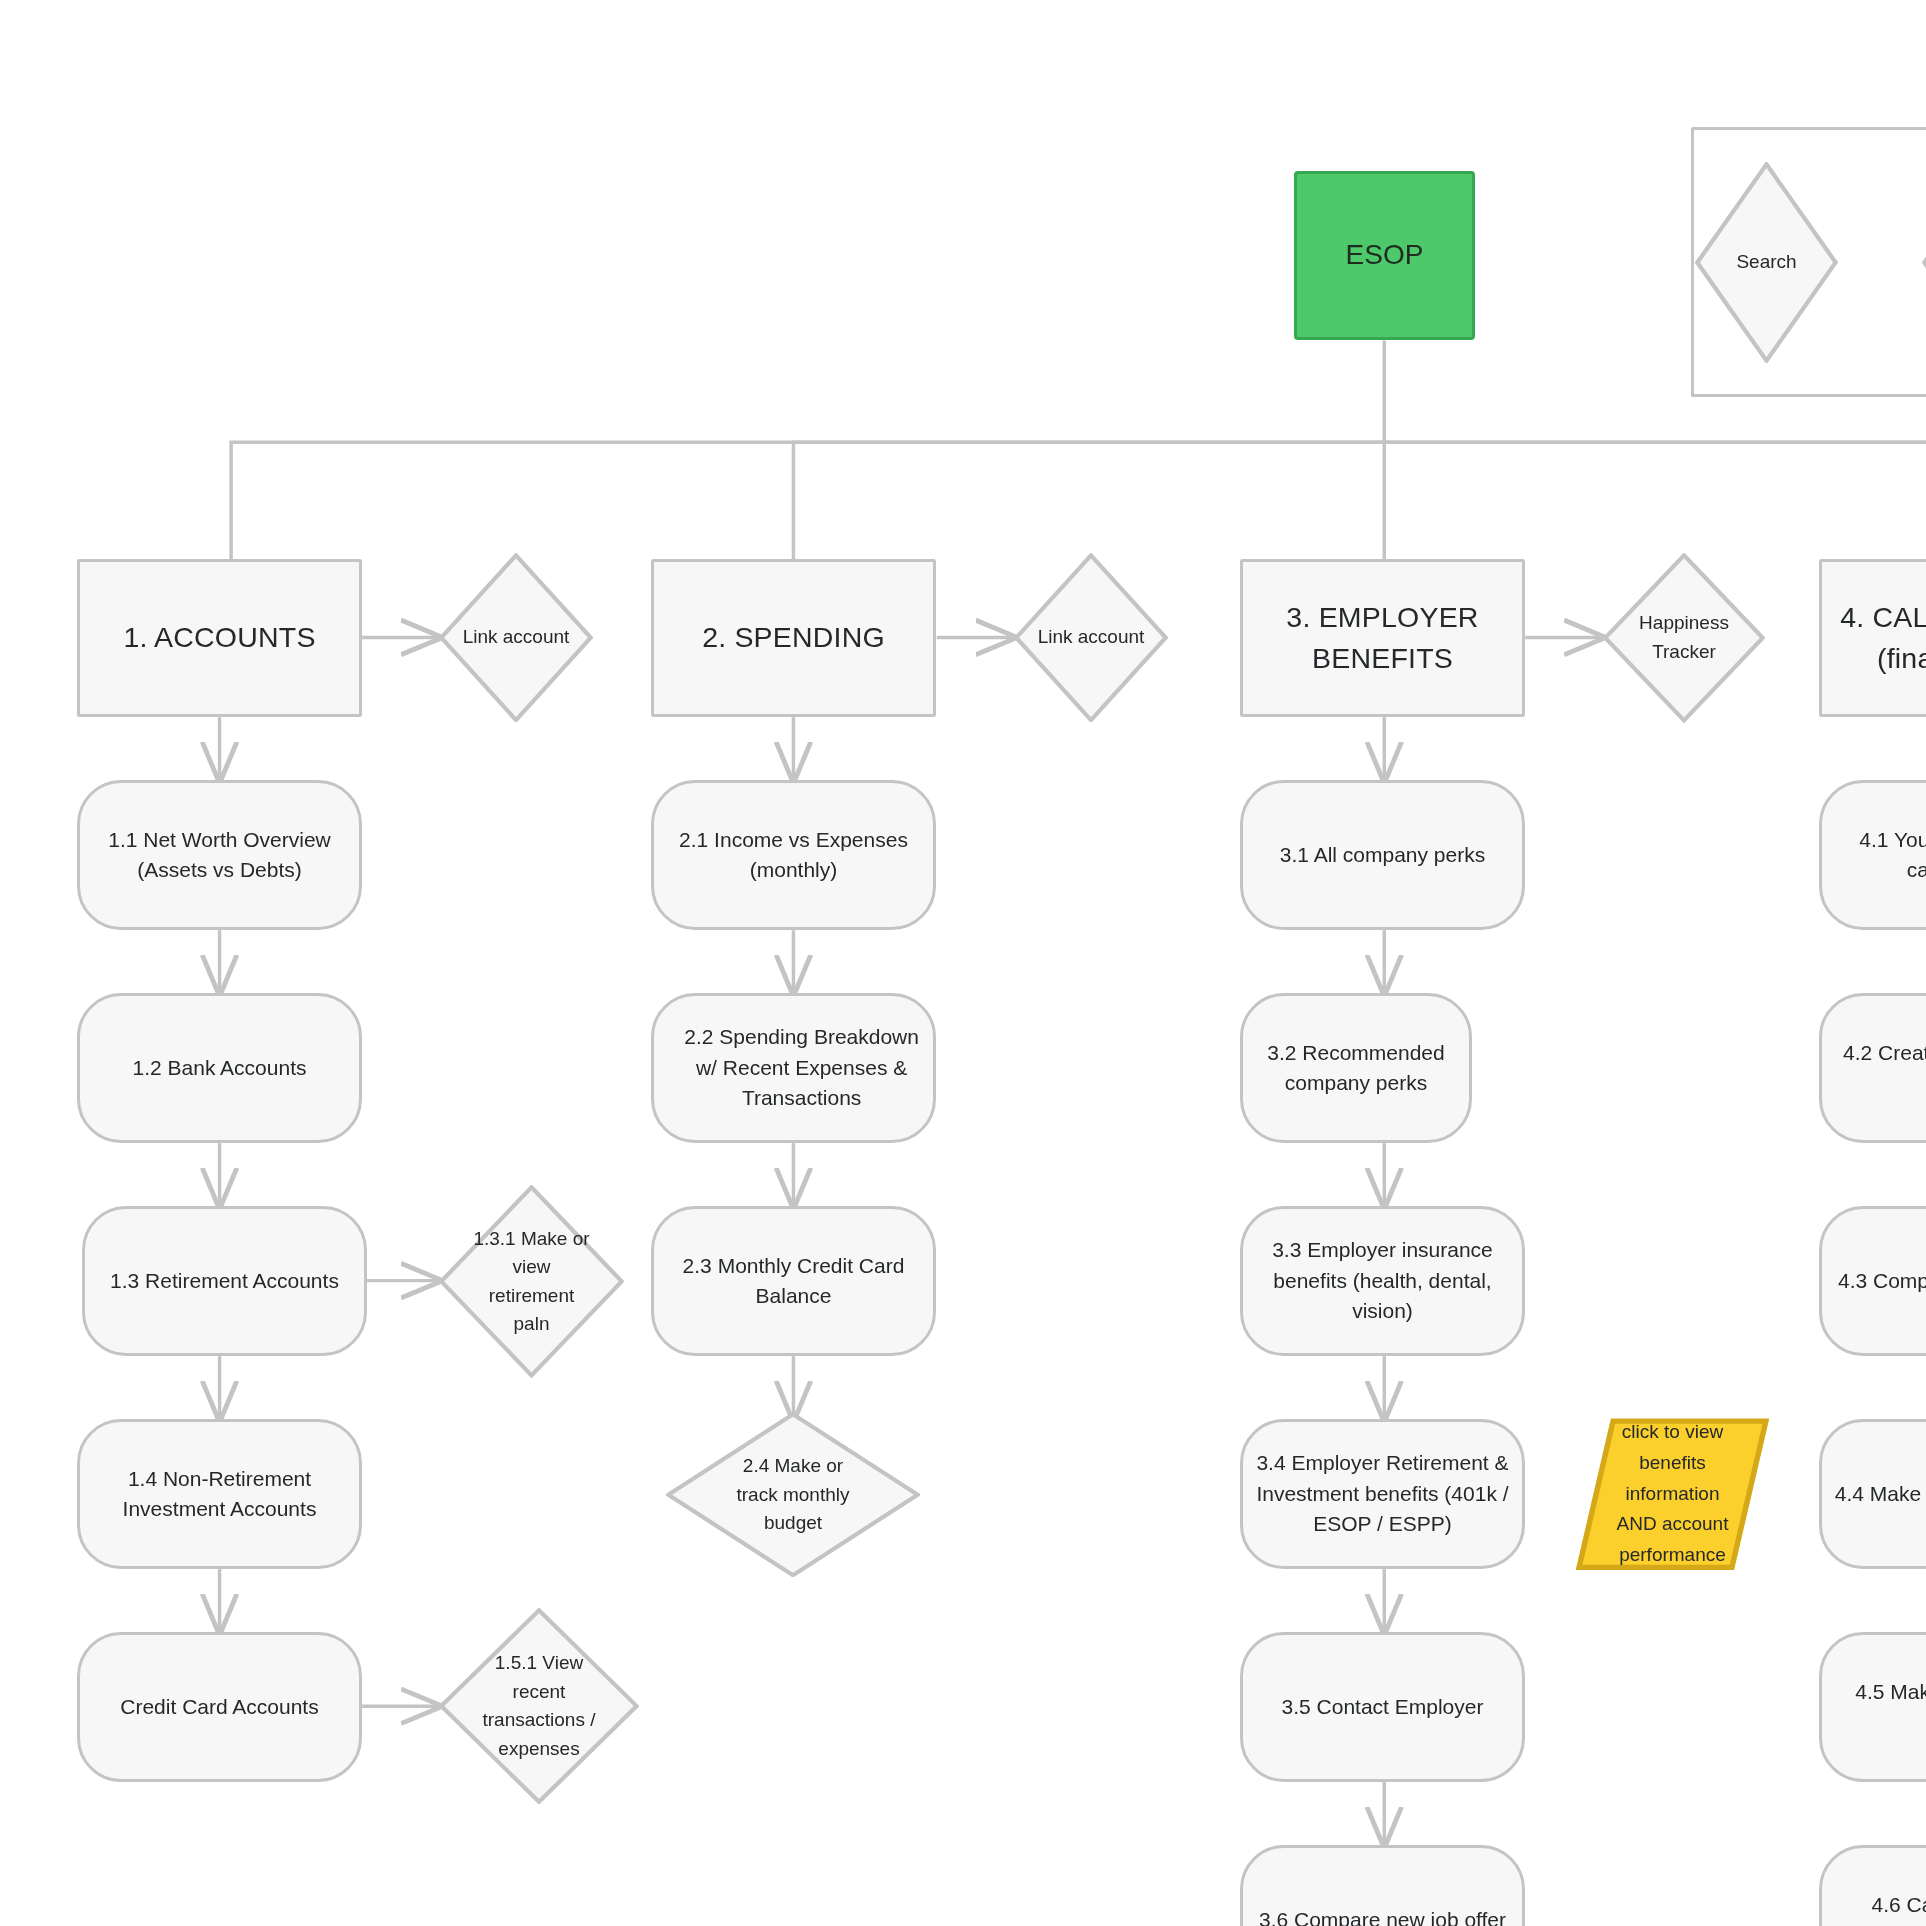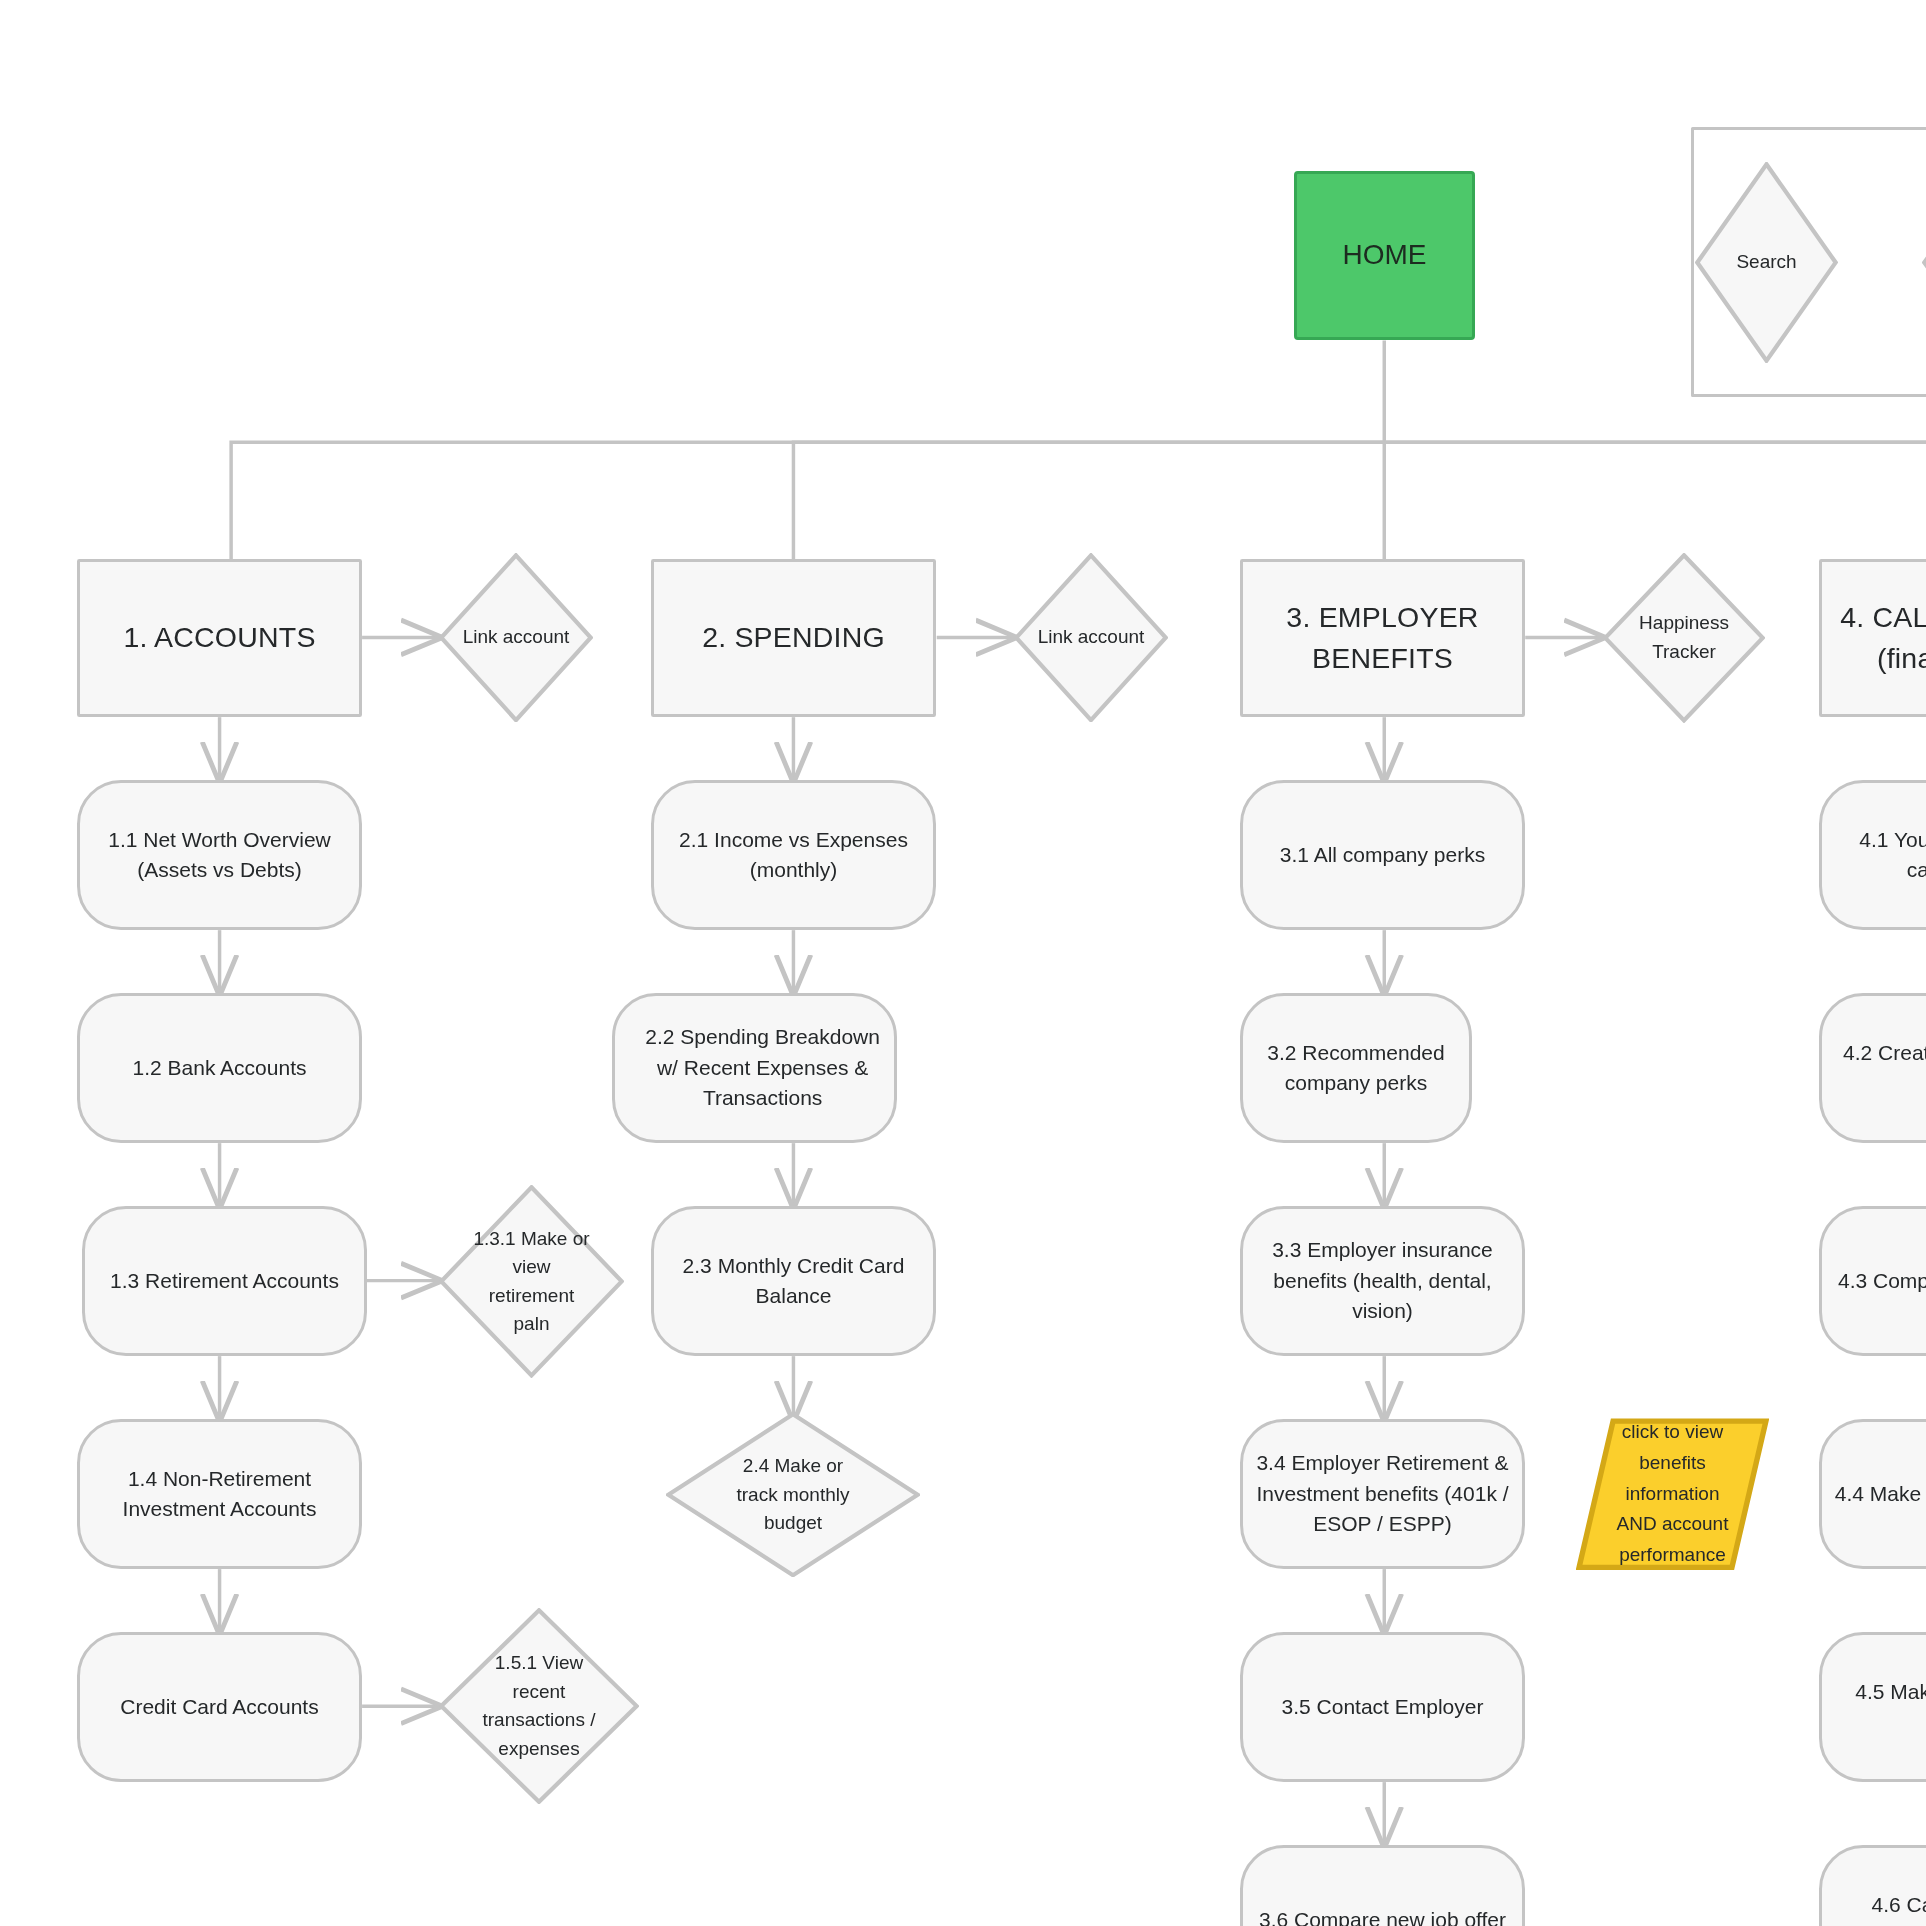--- a/index.html
+++ b/index.html
@@ -182,21 +182,21 @@
       <path d="M940,1655 L1140,1655"></path>
       <path d="M2432,1655 L2632,1655"></path>
       <path d="M3960,1655 L4160,1655"></path>
       <path d="M6600,1655 L6790,1655"></path>
       <path d="M940,3325 L1140,3325"></path>
       <path d="M940,4430 L1140,4430"></path>
     </g>
   </svg>
 
   <div class="node home-node" style="left:1294px; top:171px; width:181px; height:169px;">
-    <span>HOME</span>
+    <span>ESOP</span>
   </div>
 
 
   <div class="frame-title" style="left:1691px; top:62px; width:1136px;">Utility Header</div>
   <div class="frame" style="left:1691px; top:127px; width:1136px; height:270px;"></div>
 
   <div class="diamond" style="left:1695px; top:162px; width:143px; height:200px;">
     <svg class="dshape" viewBox="0 0 370 520" preserveAspectRatio="none">
       <polygon points="185,6 364,260 185,514 6,260" fill="#f7f7f7" stroke="#c4c4c4" stroke-width="11"></polygon>
     </svg>
@@ -255,21 +255,21 @@
   <div class="diamond" style="left:1014px; top:553px; width:154px; height:169px;">
     <svg class="dshape" viewBox="0 0 400 440" preserveAspectRatio="none">
       <polygon points="200,6 394,220 200,434 6,220" fill="#f7f7f7" stroke="#c4c4c4" stroke-width="11"></polygon>
     </svg>
     <div class="dlabel">Link account</div>
   </div>
 
   <div class="node screen-card" style="left:651px; top:780px; width:285px; height:150px;">
     <span>2.1 Income vs Expenses (monthly)</span>
   </div>
-  <div class="node screen-card" style="left:612px; top:993px; width:285px; height:150px;padding-left:27px;">
+  <div class="node screen-card" style="left:651px; top:993px; width:285px; height:150px;padding-left:27px;">
     <span>2.2 Spending Breakdown w/ Recent Expenses &amp; Transactions</span>
   </div>
   <div class="node screen-card" style="left:651px; top:1206px; width:285px; height:150px;">
     <span>2.3 Monthly Credit Card Balance</span>
   </div>
   <div class="diamond" style="left:666px; top:1412px; width:254px; height:166px;">
     <svg class="dshape" viewBox="0 0 660 430" preserveAspectRatio="none">
       <polygon points="330,6 654,215 330,424 6,215" fill="#f7f7f7" stroke="#c4c4c4" stroke-width="11"></polygon>
     </svg>
     <div class="dlabel" style="padding:0 24%;">2.4 Make or track monthly budget</div>

